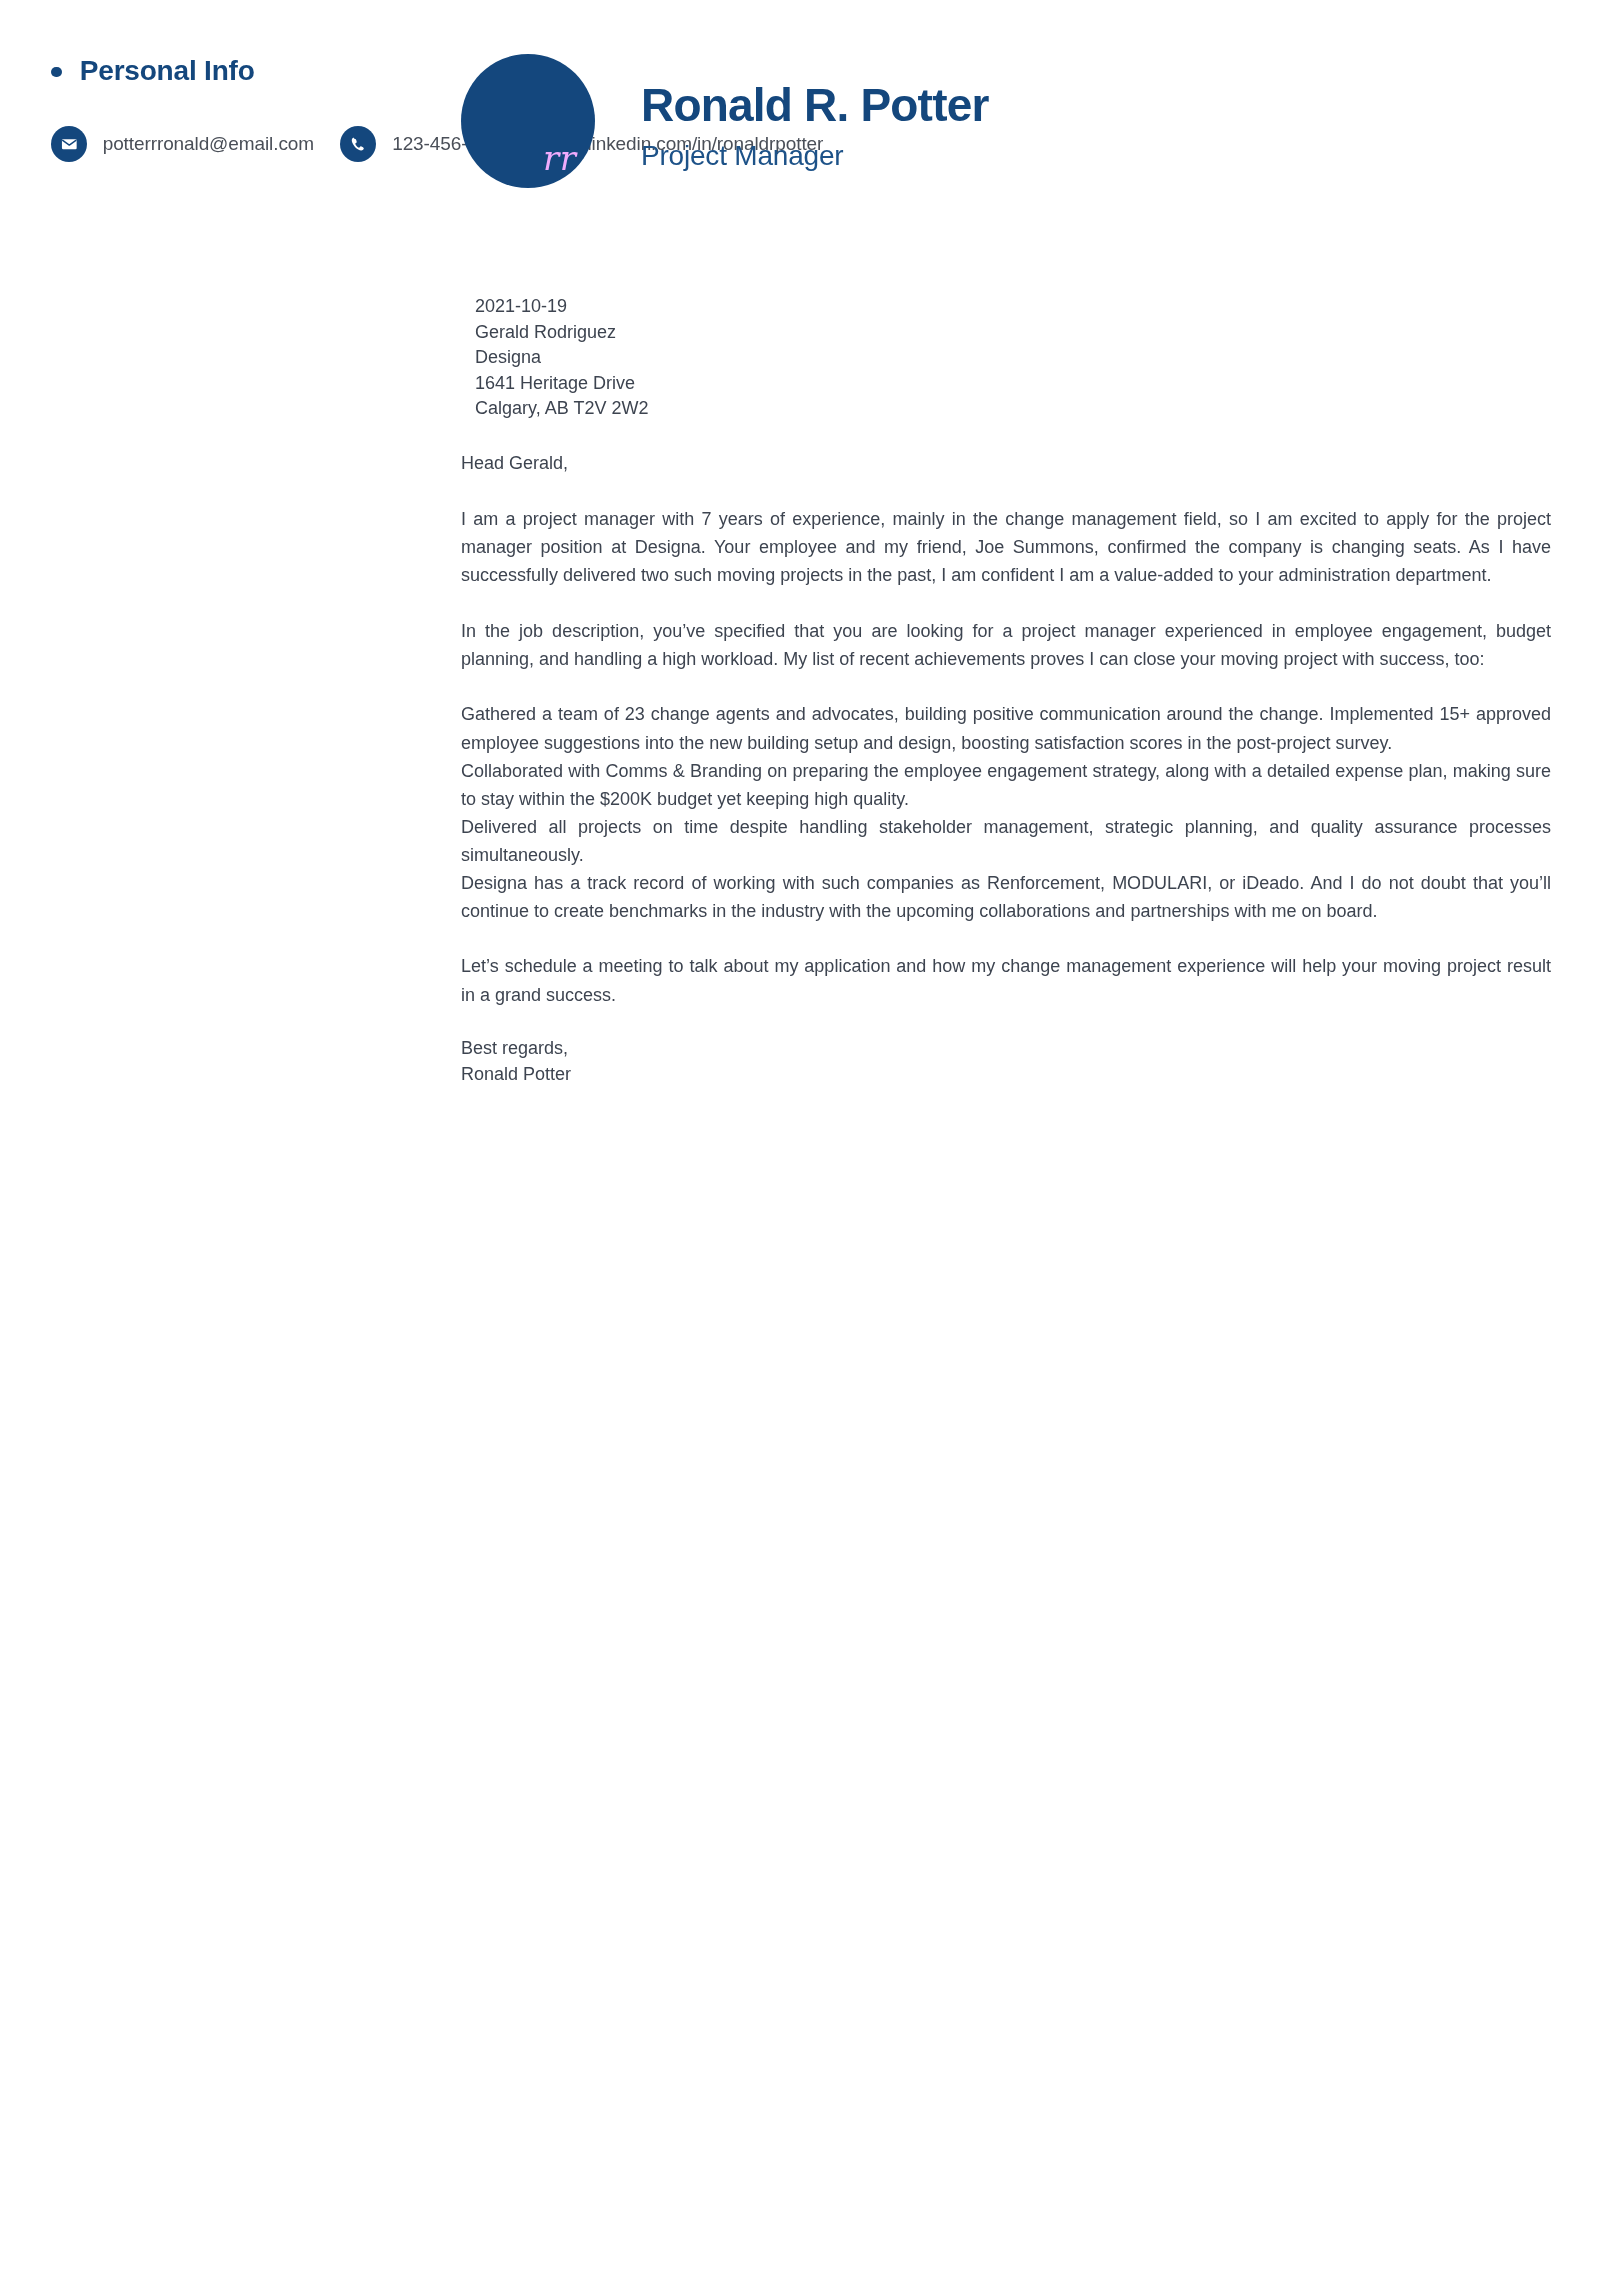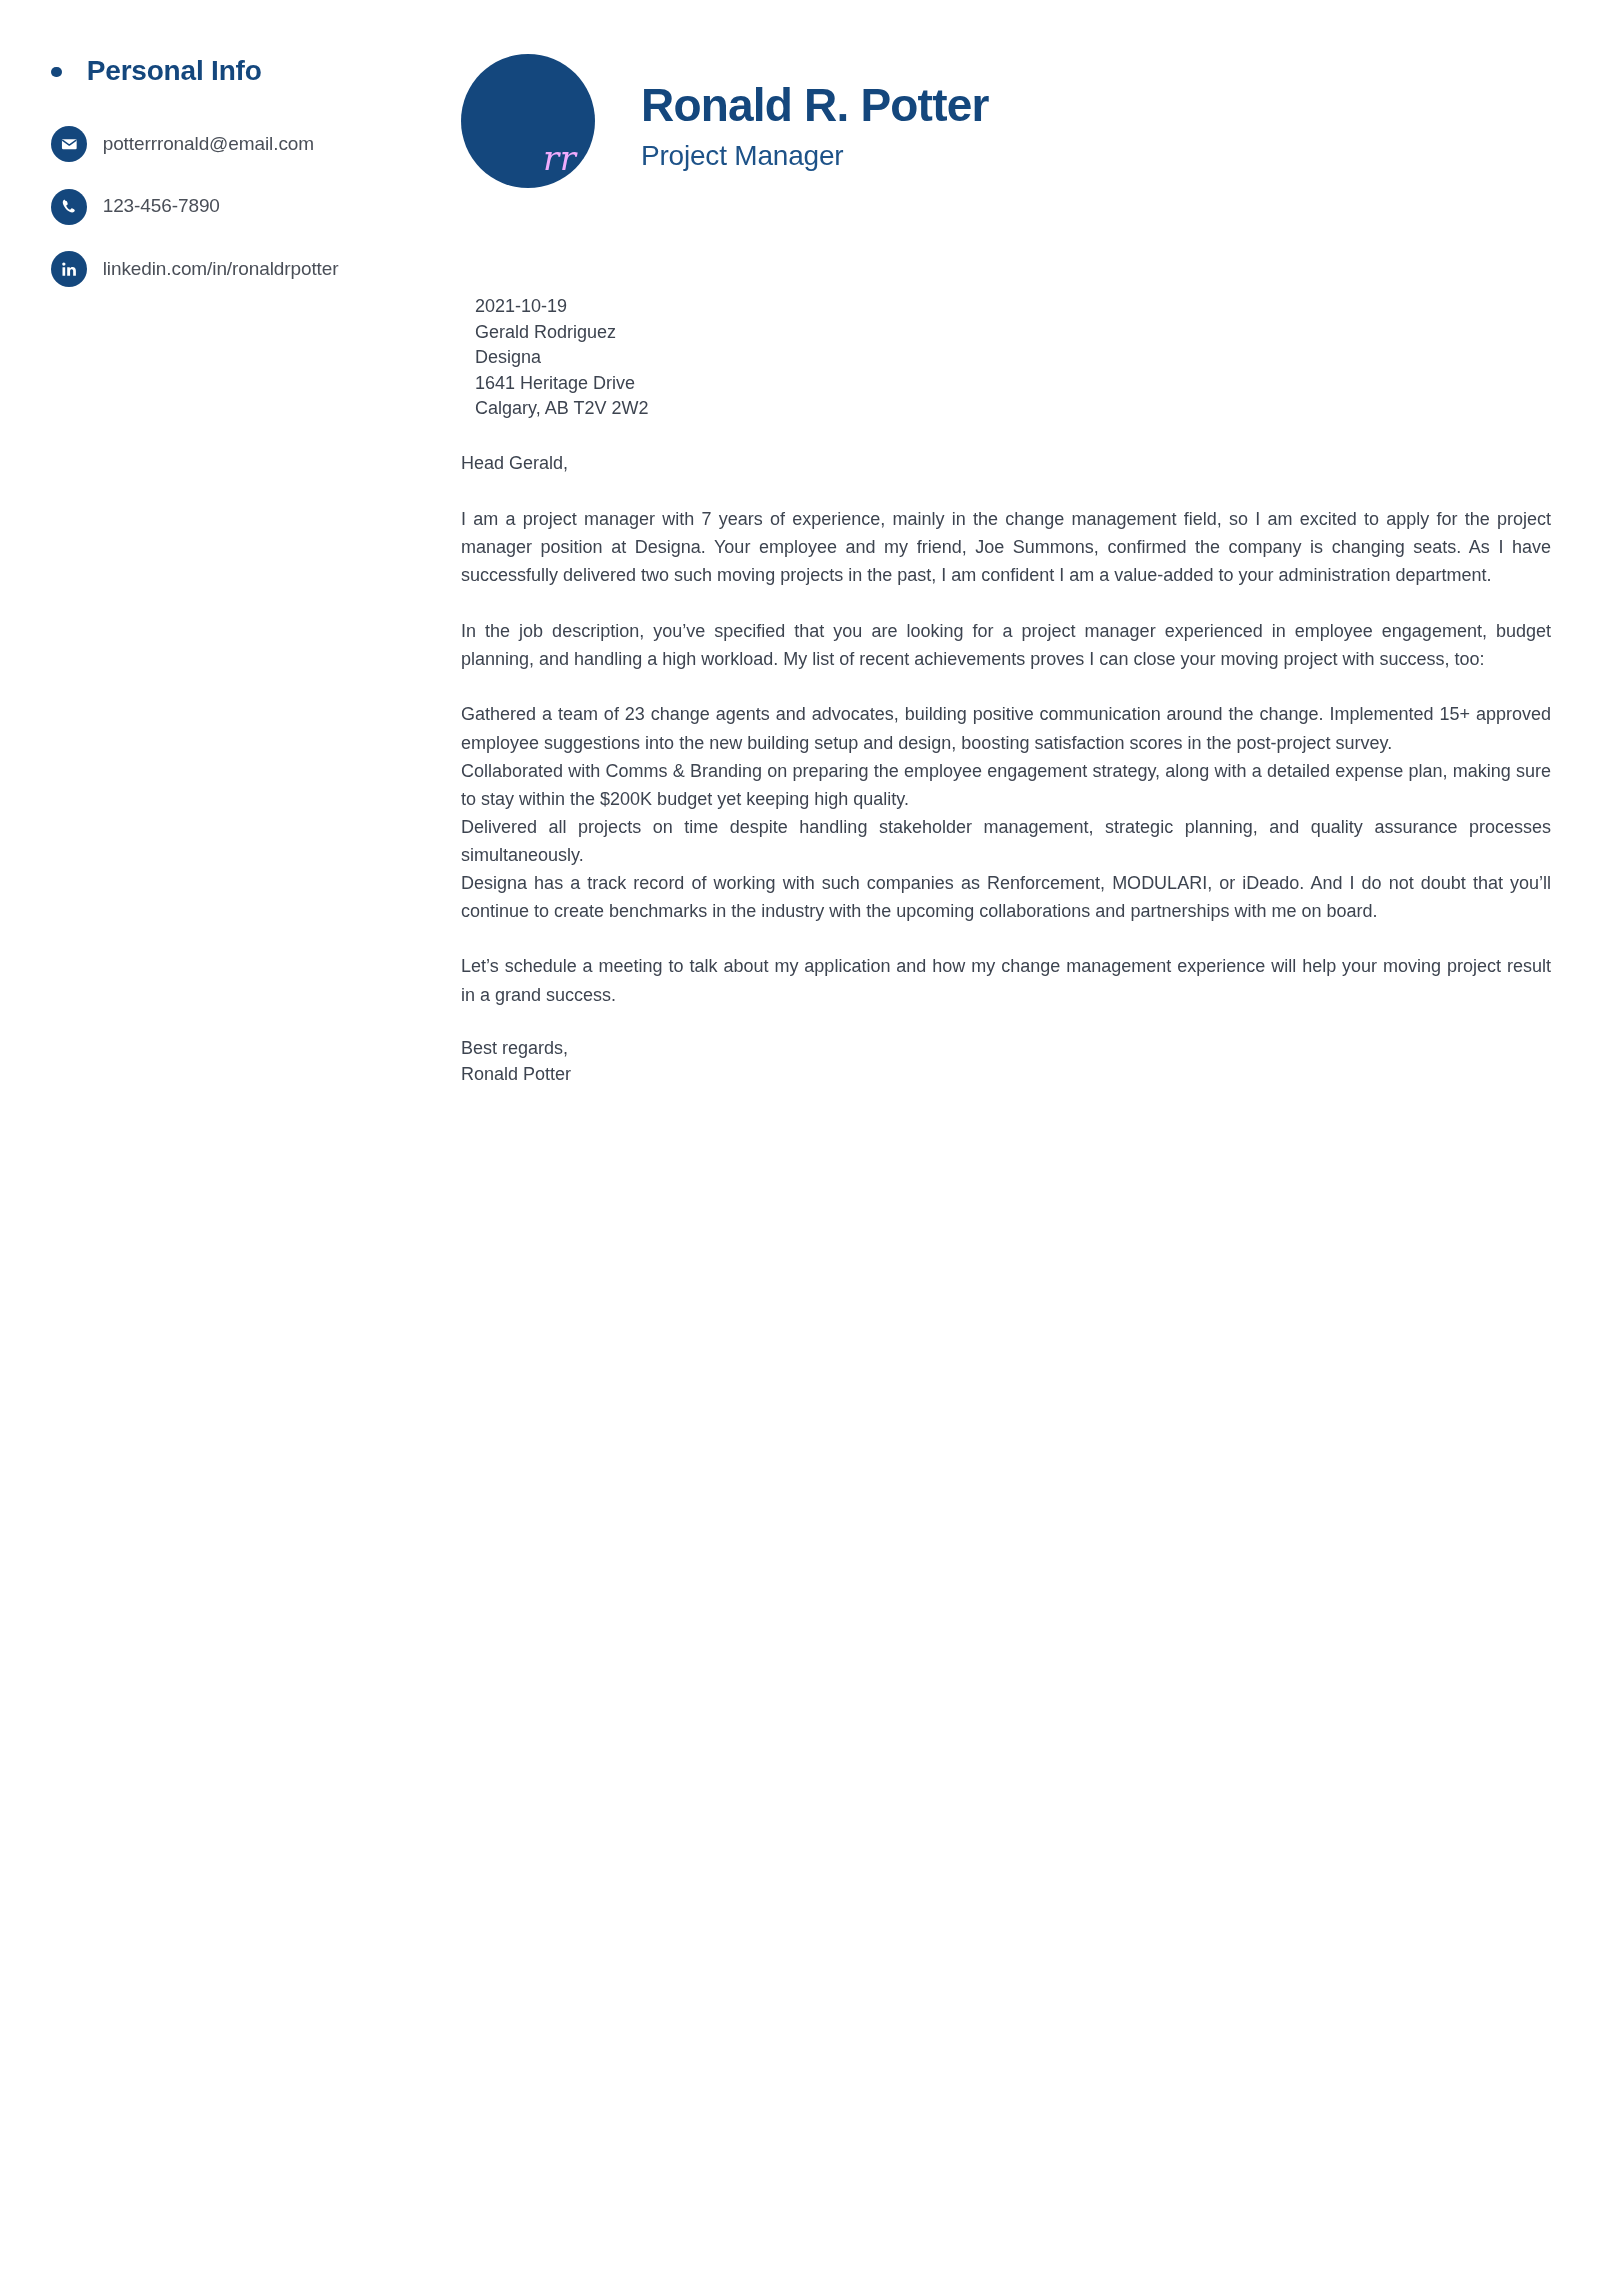--- a/index.html
+++ b/index.html
@@ -25,21 +25,21 @@
     left: 0;
     top: 0;
     width: 451px;
     height: 2293px;
     padding: 57px 39px 0 51px;
   }
 
   .sidebar-heading {
     display: flex;
     align-items: center;
-    gap: 25px;
+    gap: 18px;
     margin-bottom: 41px;
   }
 
   .sidebar-bullet {
     width: 10.8px;
     height: 10.8px;
     border-radius: 50%;
     background: #14477D;
     flex: 0 0 auto;
     margin-top: 2px;
@@ -48,21 +48,21 @@
   .sidebar-heading-text {
     font-size: 28px;
     font-weight: bold;
     color: #14477D;
     letter-spacing: -0.2px;
     line-height: 1;
   }
 
   .contact-list {
     display: flex;
-    flex-direction: column;
+    flex-direction: row;
     gap: 26.5px;
     justify-content: space-between;
   }
 
   .contact-row {
     display: flex;
     align-items: center;
     gap: 15.7px;
   }
 

